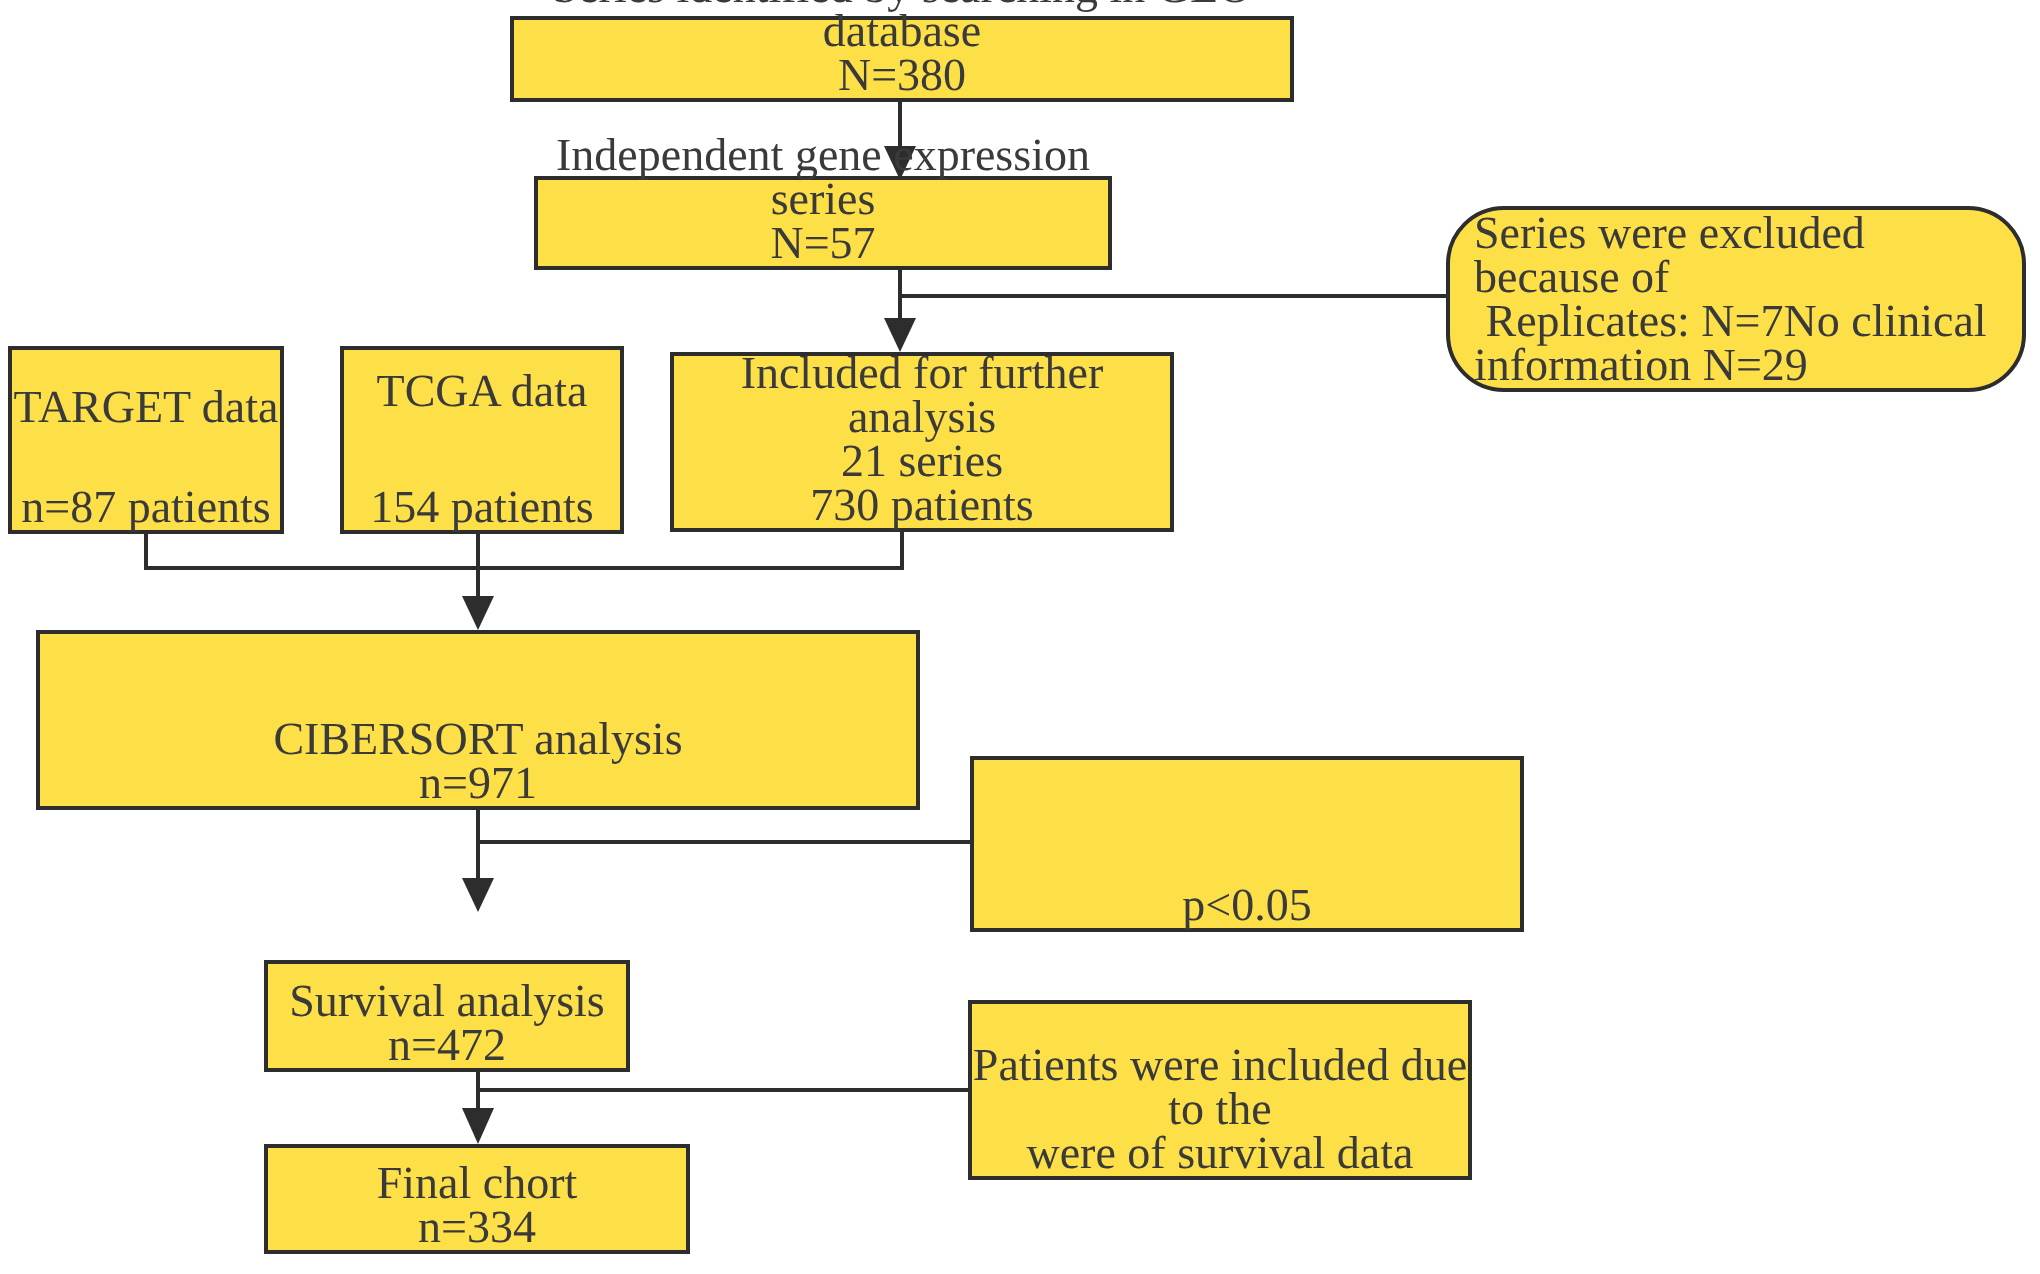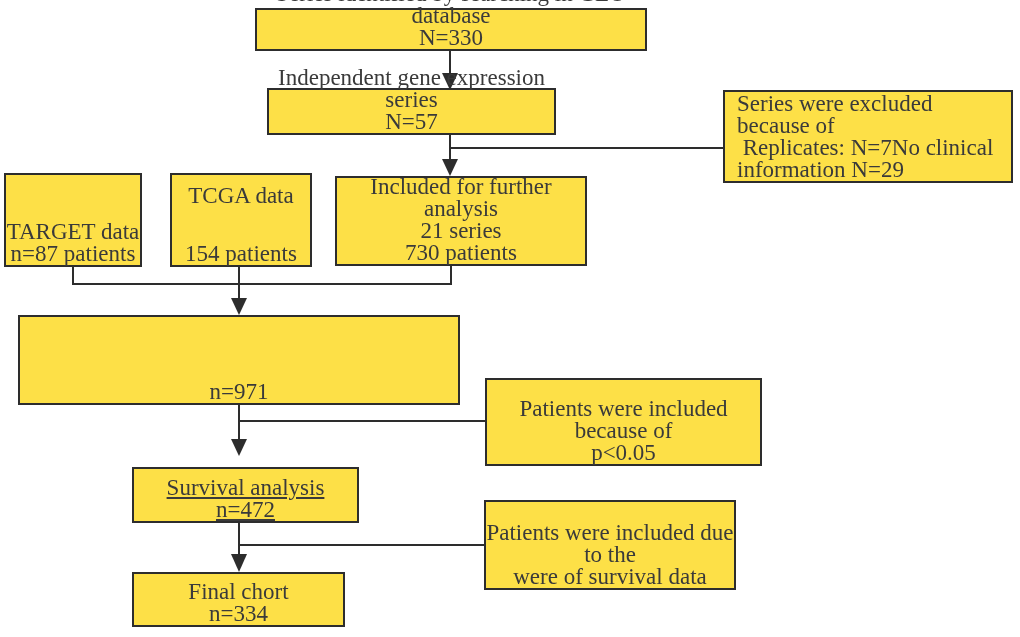--- a/index.html
+++ b/index.html
@@ -70,60 +70,60 @@
     <line x1="239" y1="421" x2="485" y2="421" fill="none"></line>
     <polygon points="231,439 247,439 239,456" stroke="none"></polygon>
 
     <line x1="239" y1="512" x2="239" y2="556" fill="none"></line>
     <line x1="239" y1="545" x2="484" y2="545" fill="none"></line>
     <polygon points="231,554 247,554 239,572" stroke="none"></polygon>
   </svg>
 
   <div class="node" style="left:255px; top:8px; width:392px; height:43px;">
     <div class="line">Series identified by searching in GEO database</div>
-    <div class="line">N=330</div>
+    <div class="line">N=380</div>
   </div>
 
   <div class="node" style="left:267px; top:88px; width:289px; height:47px;">
     <div class="line">Independent gene expression series</div>
     <div class="line">N=57</div>
   </div>
 
-  <div class="node left-align" style="left:723px; top:90px; width:290px; height:93px;">
+  <div class="node left-align" style="left:723px; top:103px; width:290px; height:93px;border-radius:29px;">
     <div class="line">Series were excluded because of</div>
     <div class="line"> Replicates: N=7No clinical</div>
     <div class="line">information N=29</div>
   </div>
 
-  <div class="node" style="left:4px; top:173px; width:138px; height:94px;">
+  <div class="node" style="left:4px; top:173px; width:138px; height:94px;gap:28px;">
     <div class="line">TARGET data</div>
     <div class="line">n=87 patients</div>
   </div>
 
   <div class="node" style="left:170px; top:173px; width:142px; height:94px;gap:36px;">
     <div class="line">TCGA data</div>
     <div class="line">154 patients</div>
   </div>
 
   <div class="node" style="left:335px; top:176px; width:252px; height:90px;">
     <div class="line">Included for further analysis</div>
     <div class="line">21 series</div>
     <div class="line">730 patients</div>
   </div>
 
   <div class="node" style="left:18px; top:315px; width:442px; height:90px;">
+    <div class="line">CIBERSORT analysis</div>
     <div class="line">n=971</div>
   </div>
 
   <div class="node" style="left:485px; top:378px; width:277px; height:88px;">
-    <div class="line">Patients were included because of</div>
     <div class="line">p&lt;0.05</div>
   </div>
 
-  <div class="node" style="left:132px; top:467px; width:227px; height:56px;text-decoration:underline;">
+  <div class="node" style="left:132px; top:480px; width:183px; height:56px;">
     <div class="line">Survival analysis</div>
     <div class="line">n=472</div>
   </div>
 
   <div class="node" style="left:484px; top:500px; width:252px; height:90px;font-family:Liberation Serif, serif;">
     <div class="line">Patients were included due to the</div>
     <div class="line">were of survival data</div>
   </div>
 
   <div class="node" style="left:132px; top:572px; width:213px; height:55px;">

